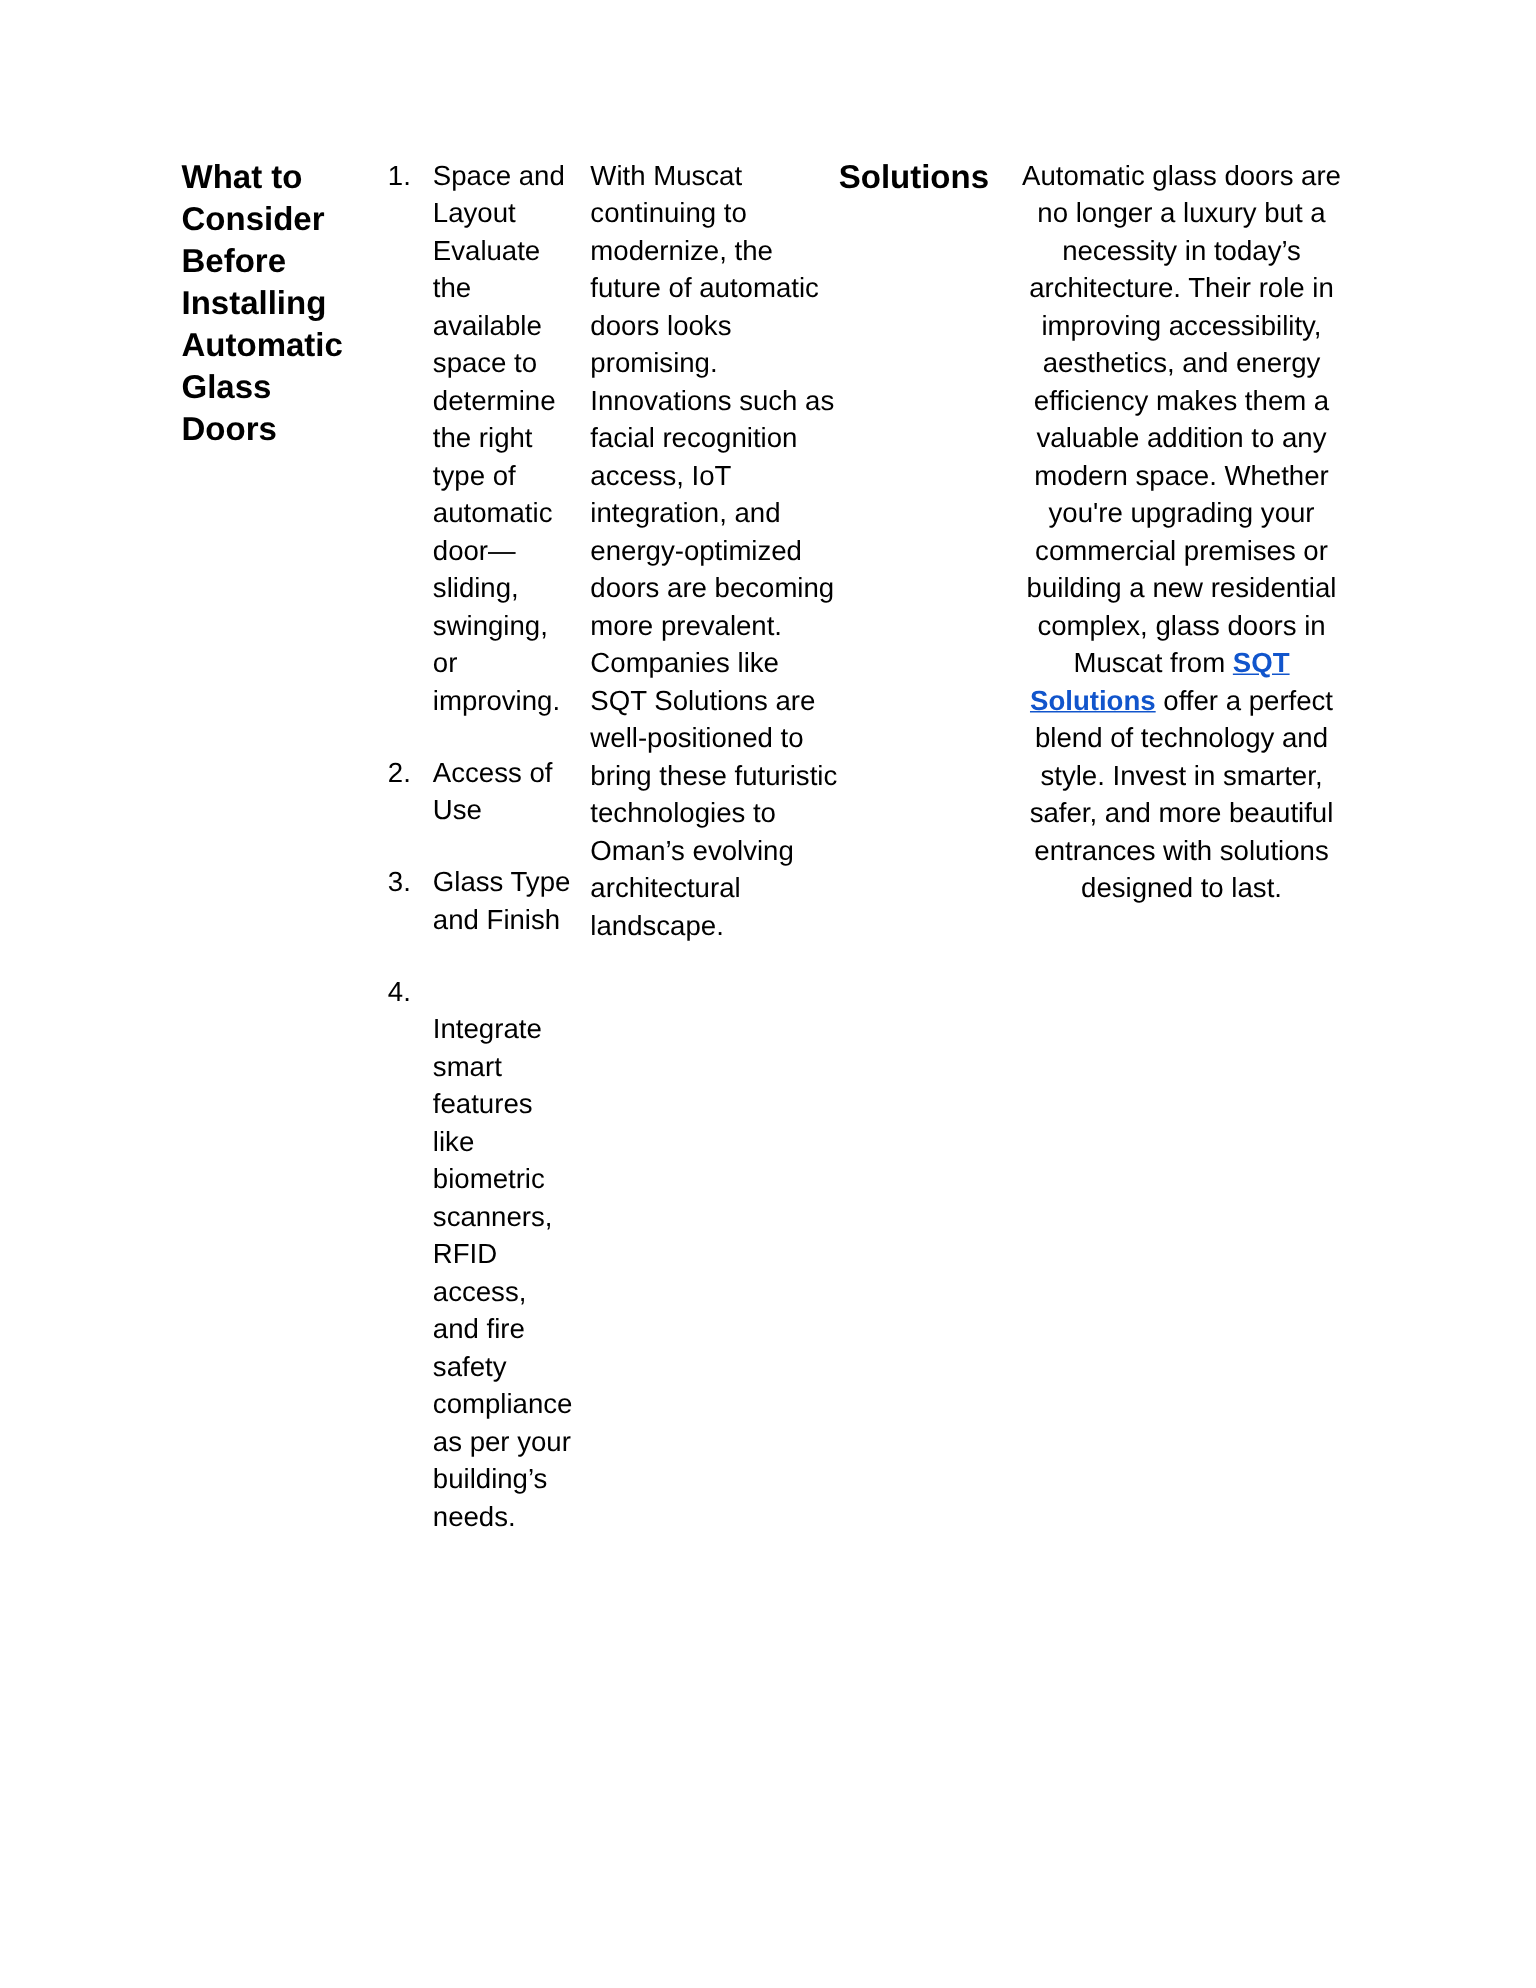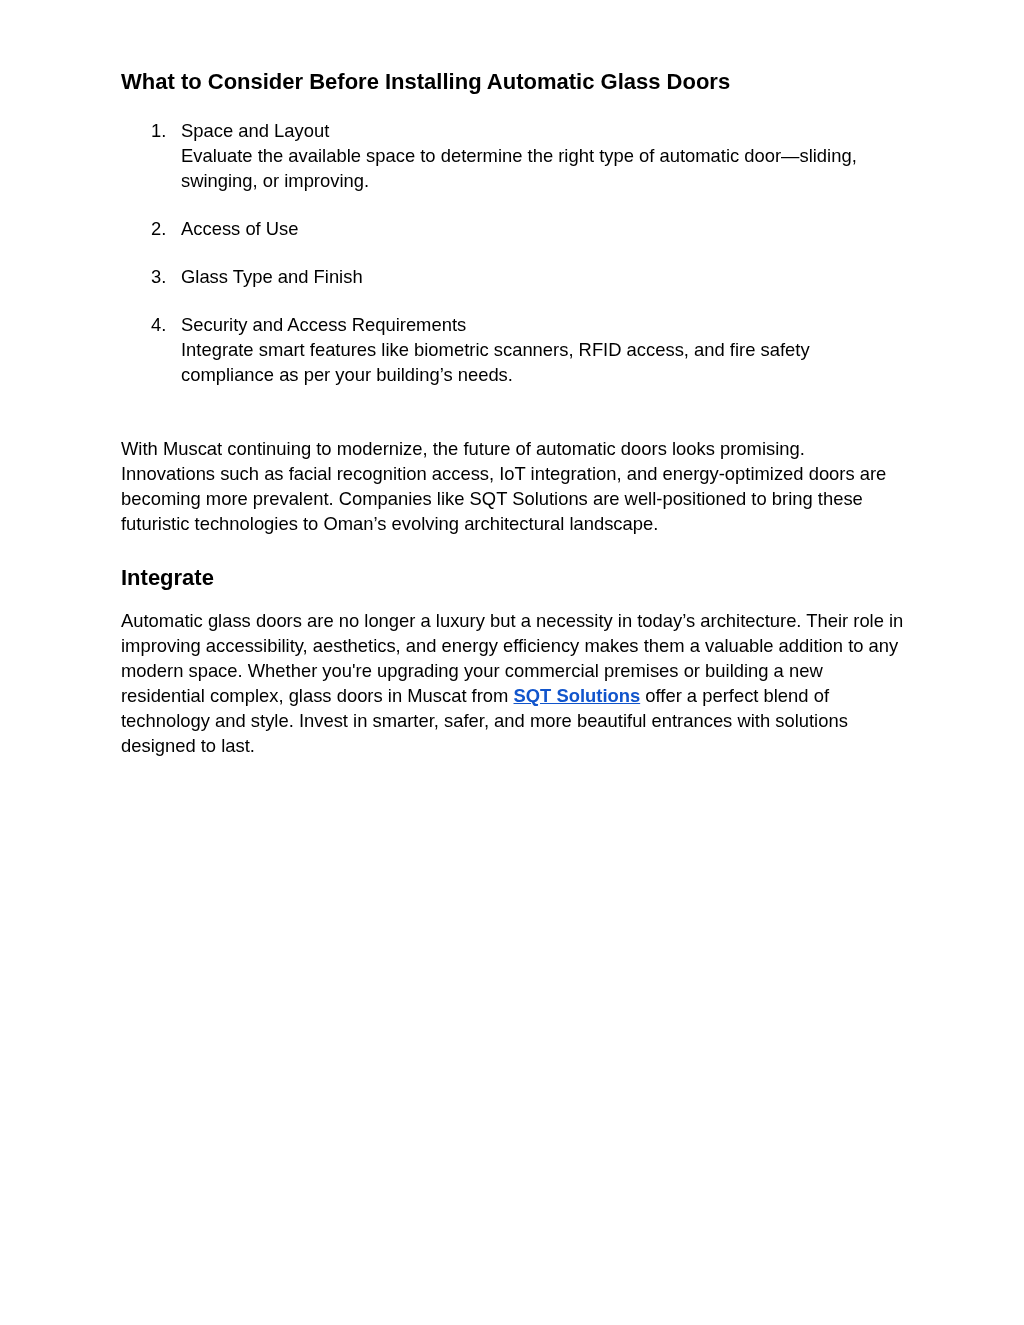--- a/index.html
+++ b/index.html
@@ -4,26 +4,26 @@
 <style>
   html, body {
     margin: 0;
     padding: 0;
     background: #ffffff;
   }
   .page {
     width: 1024px;
     height: 1325px;
     box-sizing: border-box;
-    padding: 68px 120px 0 121px;
+    padding: 104px 120px 0 121px;
     background: #ffffff;
     color: #000000;
     font-family: "Liberation Sans", "DejaVu Sans", sans-serif;
     display: flex;
-    flex-direction: column;
+    flex-direction: row;
     overflow: hidden;
   }
   .heading {
     font-size: 22px;
     line-height: 28px;
     font-weight: bold;
     margin: 0;
   }
   .heading-first {
     margin-bottom: 22px;
@@ -48,24 +48,25 @@
   }
   .list-item:last-child {
     margin-bottom: 0;
   }
   .list-number {
     position: absolute;
     left: 30px;
     top: 0;
   }
   .paragraph {
-    margin: 0 0 28px 0;
+    margin: 0 0 28px 12px;
   }
   .paragraph-last {
     margin-bottom: 0;
+    text-align: center;
   }
   .doc-link {
     color: #1155cc;
     font-weight: bold;
     text-decoration: underline;
     cursor: pointer;
   }
 </style>
 </head>
 <body>
@@ -83,25 +84,25 @@
     <li class="list-item">
       <span class="list-number">2.</span>
       <span>Access of Use</span><br>
     </li>
     <li class="list-item">
       <span class="list-number">3.</span>
       <span>Glass Type and Finish</span><br>
     </li>
     <li class="list-item">
       <span class="list-number">4.</span>
-      <span>Security and Access Requirements</span><br>
+      <br>
       <span>Integrate smart features like biometric scanners, RFID access, and fire safety compliance as per your building’s needs.</span>
     </li>
   </ol>
 
 
   <p class="body-text paragraph">With Muscat continuing to modernize, the future of automatic doors looks promising. Innovations such as facial recognition access, IoT integration, and energy-optimized doors are becoming more prevalent. Companies like SQT Solutions are well-positioned to bring these futuristic technologies to Oman’s evolving architectural landscape.</p>
 
-  <h2 class="heading heading-mid">Integrate</h2>
+  <h2 class="heading heading-mid">Solutions</h2>
 
   <p class="body-text paragraph paragraph-last"><span>Automatic glass doors are no longer a luxury but a necessity in today’s architecture. Their role in improving accessibility, aesthetics, and energy efficiency makes them a valuable addition to any modern space. Whether you're upgrading your commercial premises or building a new residential complex, glass doors in Muscat from </span><a class="doc-link">SQT Solutions</a><span> offer a perfect blend of technology and style. Invest in smarter, safer, and more beautiful entrances with solutions designed to last.</span></p>
 
 </div>
 
 </body></html>

